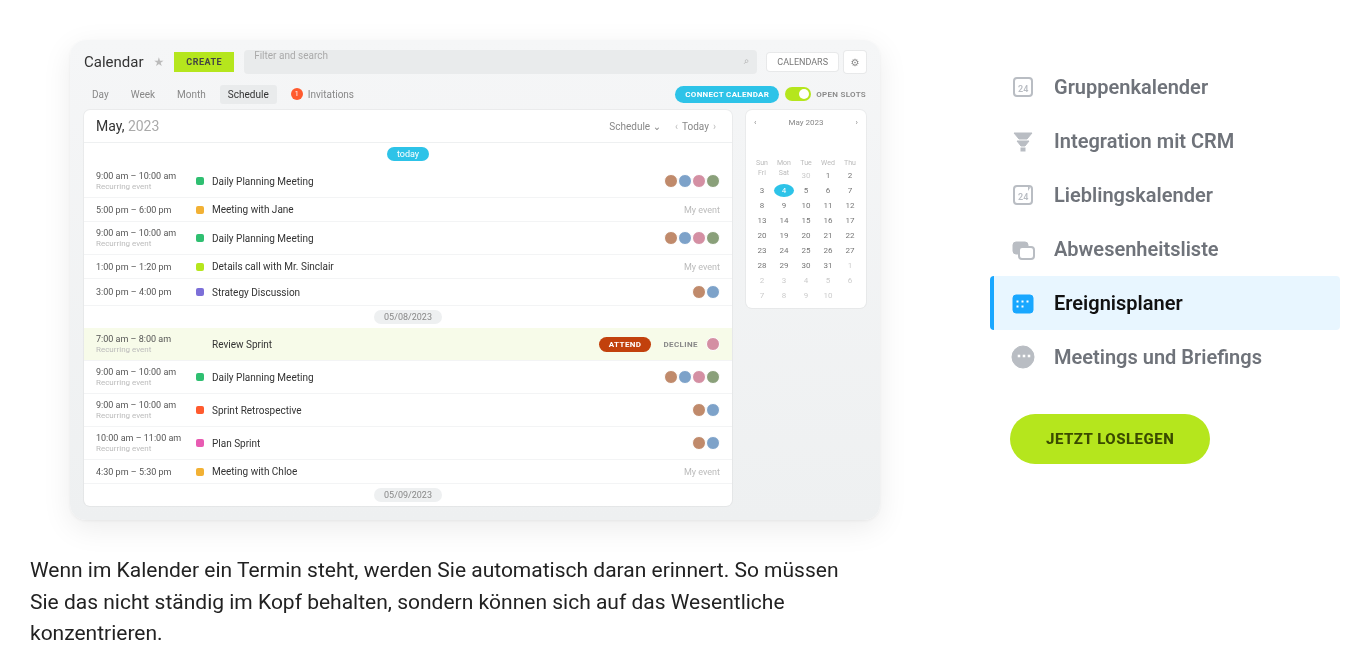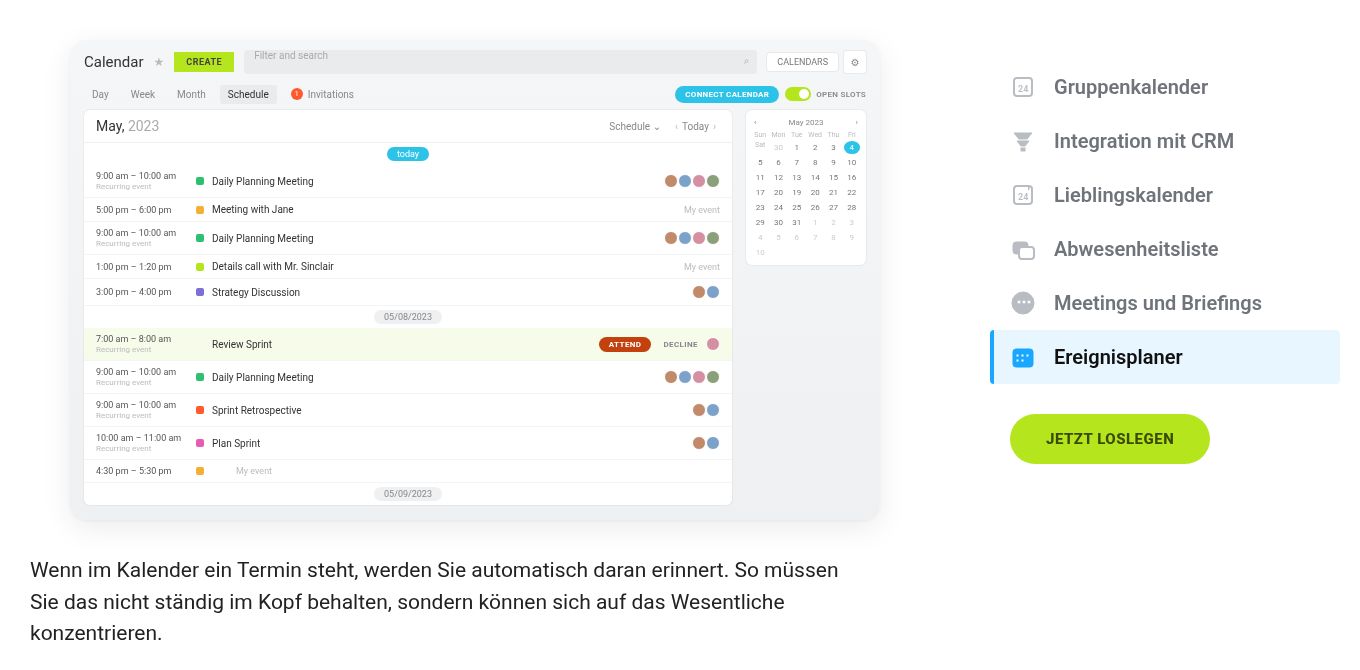--- a/index.html
+++ b/index.html
@@ -61,21 +61,21 @@
   .av { width:14px; height:14px; border-radius:50%; background:#c08a6b; border:1px solid #fff; margin-left:-4px;}
   .av:nth-child(2){background:#7da2c9}
   .av:nth-child(3){background:#d48fa3}
   .av:nth-child(4){background:#8aa07a}
   .my { font-size:9px; color:#bbb;margin-left:24px;}
   .attend { background:#c2410c; color:#fff; font-size:8px; font-weight:700; padding:3px 10px; border-radius:10px; letter-spacing:.4px;}
   .decline { font-size:8px; color:#888; font-weight:700; letter-spacing:.4px; margin:0 8px;}
 
   .mini { width:120px; background:#fff; border-radius:6px; box-shadow:0 0 0 1px rgba(0,0,0,.04); padding:6px; font-size:8px; text-align:center; align-self:flex-start;}
   .mini-head { display:flex; align-items:center; justify-content:space-between; color:#888; padding:2px 2px 4px;}
-  .mini-grid { display:grid; grid-template-columns:repeat(6,1fr); gap:2px;}
+  .mini-grid { display:grid; grid-template-columns:repeat(5,1fr); gap:2px;margin-top:28px;}
   .mini-grid .h { color:#bbb; font-size:7px;}
   .mini-grid .d { color:#777; font-size:8px; padding:2px 0; border-radius:50%;}
   .mini-grid .d.mute { color:#ccc; }
   .mini-grid .d.sel { background:#2dc3e8; color:#fff; }
 
   
   .features { position:absolute; right:20px; top:60px; width:350px; }
   .feat { display:flex; align-items:center; gap:18px; padding:14px 20px; border-radius:4px; font-size:20px; font-weight:600; color:#6f737a; }
   .feat .ic { width:26px; height:26px; display:flex; align-items:center; justify-content:center; }
   .feat.active { background:#e8f6ff; color:#111; border-left:4px solid #19a7ff; padding-left:16px; }
@@ -246,20 +246,21 @@
             <span class="right">
               <span class="av"></span>
               <span class="av"></span>
             </span>
           </div>
           <div class="row">
             <div class="tcol">
               <div class="t">4:30 pm – 5:30 pm</div>
             </div>
             <span class="dotm" style="background:#f2b134"></span>
+            <span class="evt">Meeting with Chloe</span>
             <span class="right">
               <span class="my">My event</span>
             </span>
           </div>
           <div class="section-chip"><span class="chip grey">05/09/2023</span></div>
         </div>
     </div>
 
     <div class="mini">
       <div class="mini-head">
@@ -349,37 +350,37 @@
       </span>
       <span>Lieblingskalender</span>
     </div><div class="feat">
       <span class="ic">
         <svg width="26" height="26" fill="#b9bdc3">
           <rect x="3" y="6" width="15" height="12" rx="3"></rect>
           <rect x="9" y="11" width="15" height="12" rx="3" fill="#fff" stroke="#b9bdc3" stroke-width="2"></rect>
         </svg>
       </span>
       <span>Abwesenheitsliste</span>
-    </div><div class="feat">
-      <span class="ic">
-        <svg width="26" height="26" fill="#b9bdc3">
-          <circle cx="13" cy="13" r="11"></circle>
-          <circle cx="9" cy="12" r="2" fill="#fff"></circle>
-          <circle cx="14" cy="12" r="2" fill="#fff"></circle>
-          <circle cx="19" cy="12" r="2" fill="#fff"></circle>
-        </svg>
-      </span>
-      <span>Meetings und Briefings</span>
     </div><div class="feat active">
       <span class="ic">
         <svg width="26" height="26" fill="#19a7ff">
           <rect x="3" y="5" width="20" height="18" rx="3"></rect>
           <rect x="6" y="10" width="3" height="3" fill="#fff"></rect>
           <rect x="11" y="10" width="3" height="3" fill="#fff"></rect>
           <rect x="16" y="10" width="3" height="3" fill="#fff"></rect>
           <rect x="6" y="15" width="3" height="3" fill="#fff"></rect>
           <rect x="11" y="15" width="3" height="3" fill="#fff"></rect>
         </svg>
       </span>
       <span>Ereignisplaner</span>
+    </div><div class="feat">
+      <span class="ic">
+        <svg width="26" height="26" fill="#b9bdc3">
+          <circle cx="13" cy="13" r="11"></circle>
+          <circle cx="9" cy="12" r="2" fill="#fff"></circle>
+          <circle cx="14" cy="12" r="2" fill="#fff"></circle>
+          <circle cx="19" cy="12" r="2" fill="#fff"></circle>
+        </svg>
+      </span>
+      <span>Meetings und Briefings</span>
     </div><a class="cta">JETZT LOSLEGEN</a></div>
 
 <p class="para">Wenn im Kalender ein Termin steht, werden Sie automatisch daran erinnert. So müssen Sie das nicht ständig im Kopf behalten, sondern können sich auf das Wesentliche konzentrieren.</p>
 
 </body></html>

